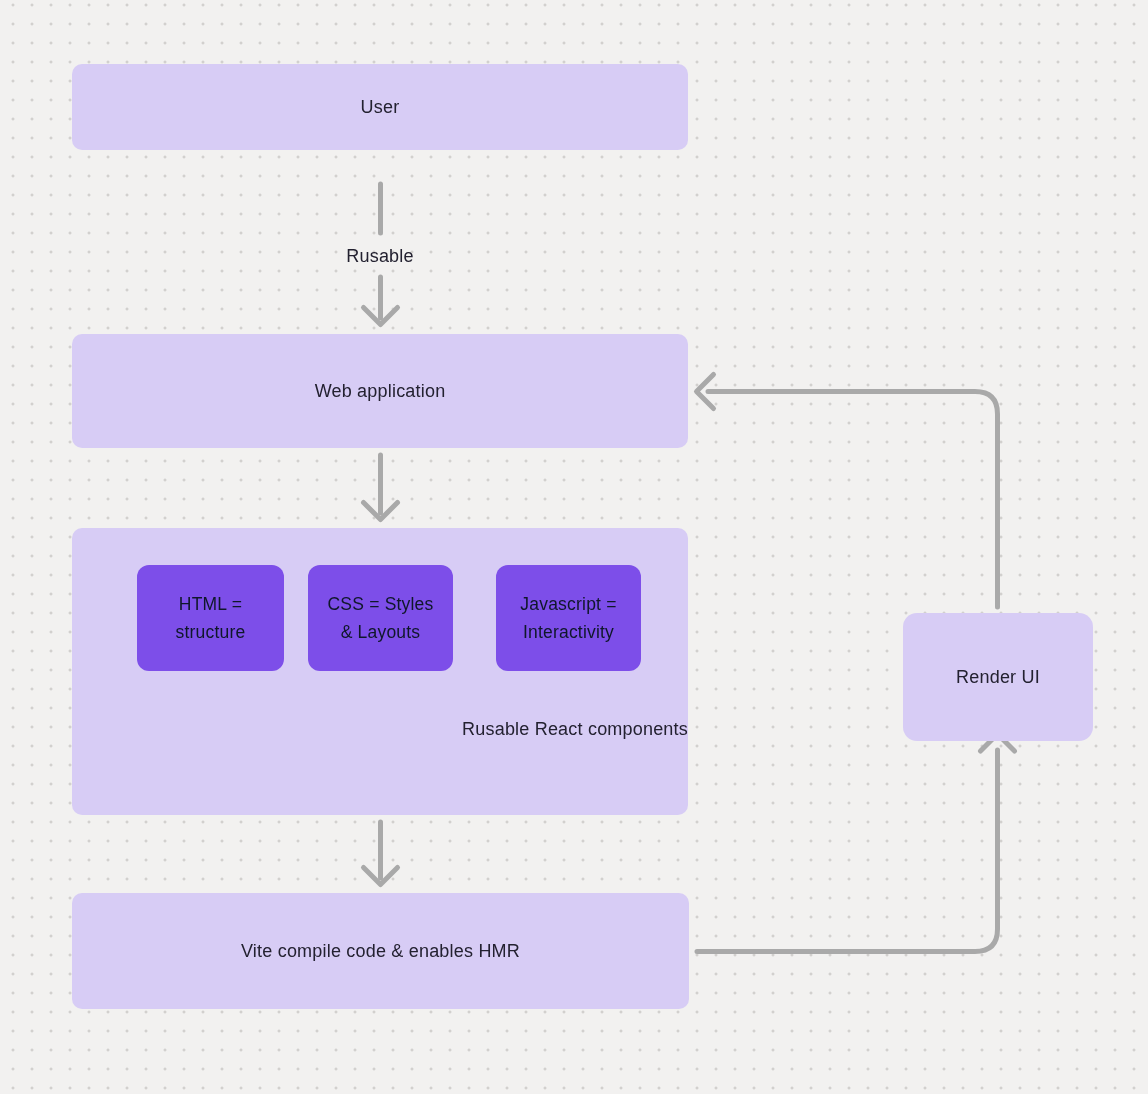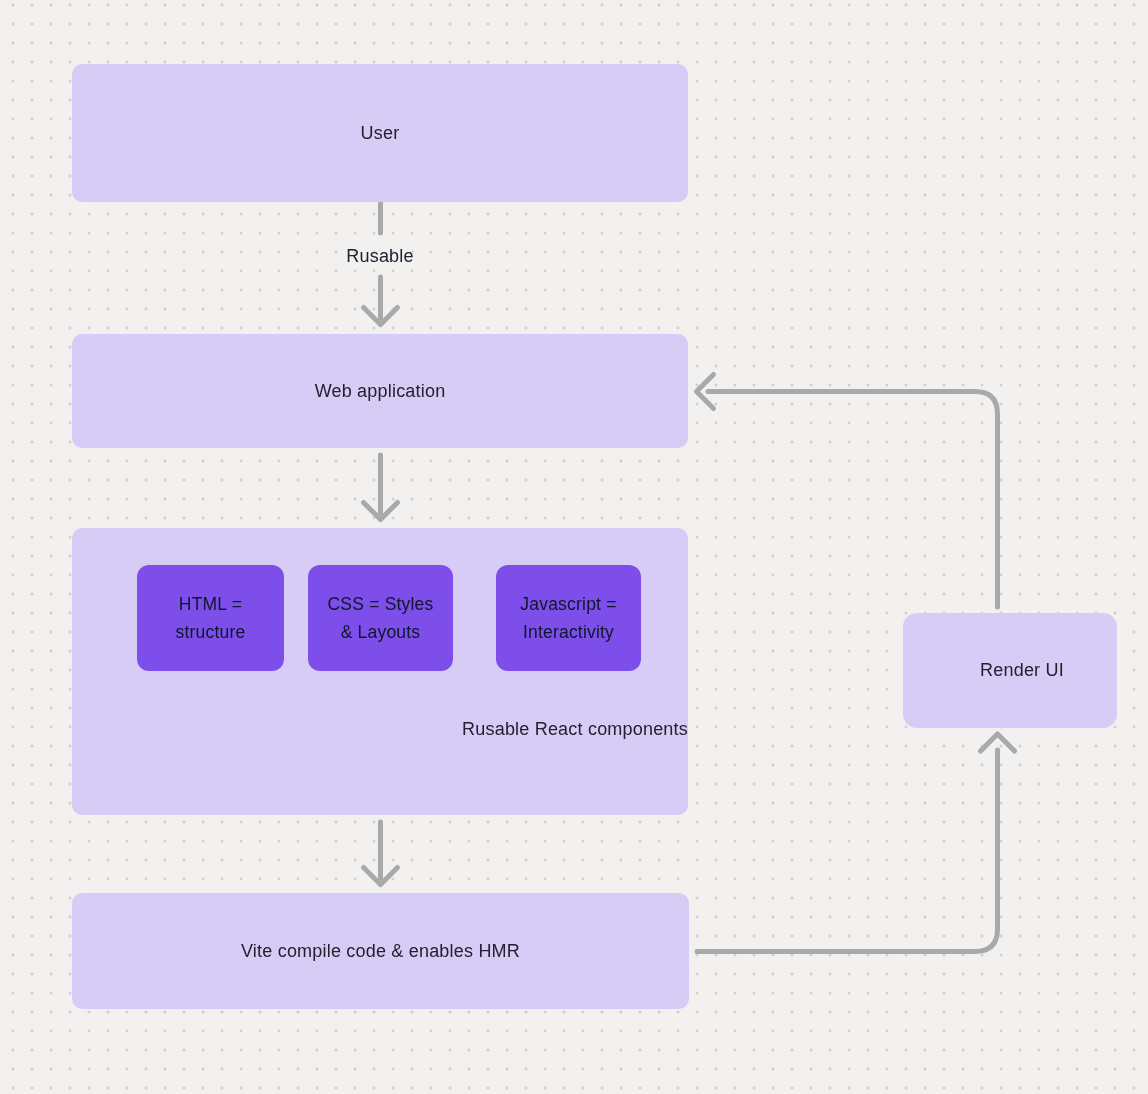--- a/index.html
+++ b/index.html
@@ -20,25 +20,25 @@
     background: #d7ccf5;
     border-radius: 10px;
     display: flex;
     align-items: center;
     justify-content: center;
     font-size: 18px;
     font-weight: 500;
     letter-spacing: 0.2px;
     color: #232130;
   }
-  .node-user        { left: 72px;  top: 64px;  width: 616px; height: 138px; }
+  .node-user        { left: 72px;  top: 64px;  width: 616px; height: 86px; }
   .node-webapp      { left: 72px;  top: 334px; width: 616px; height: 114px; }
   .node-group       { left: 72px;  top: 528px; width: 616px; height: 287px; display: block; }
   .node-vite        { left: 72px;  top: 893px; width: 617px; height: 116px; }
-  .node-render      { left: 903px; top: 613px; width: 190px; height: 115px; border-radius: 14px; padding-left: 24px; }
+  .node-render      { left: 903px; top: 613px; width: 190px; height: 128px; border-radius: 14px; }
 
   .component-box {
     position: absolute;
     top: 37px;
     height: 106px;
     background: #7d4ee9;
     border-radius: 12px;
     color: #0f172a;
     display: flex;
     flex-direction: column;

